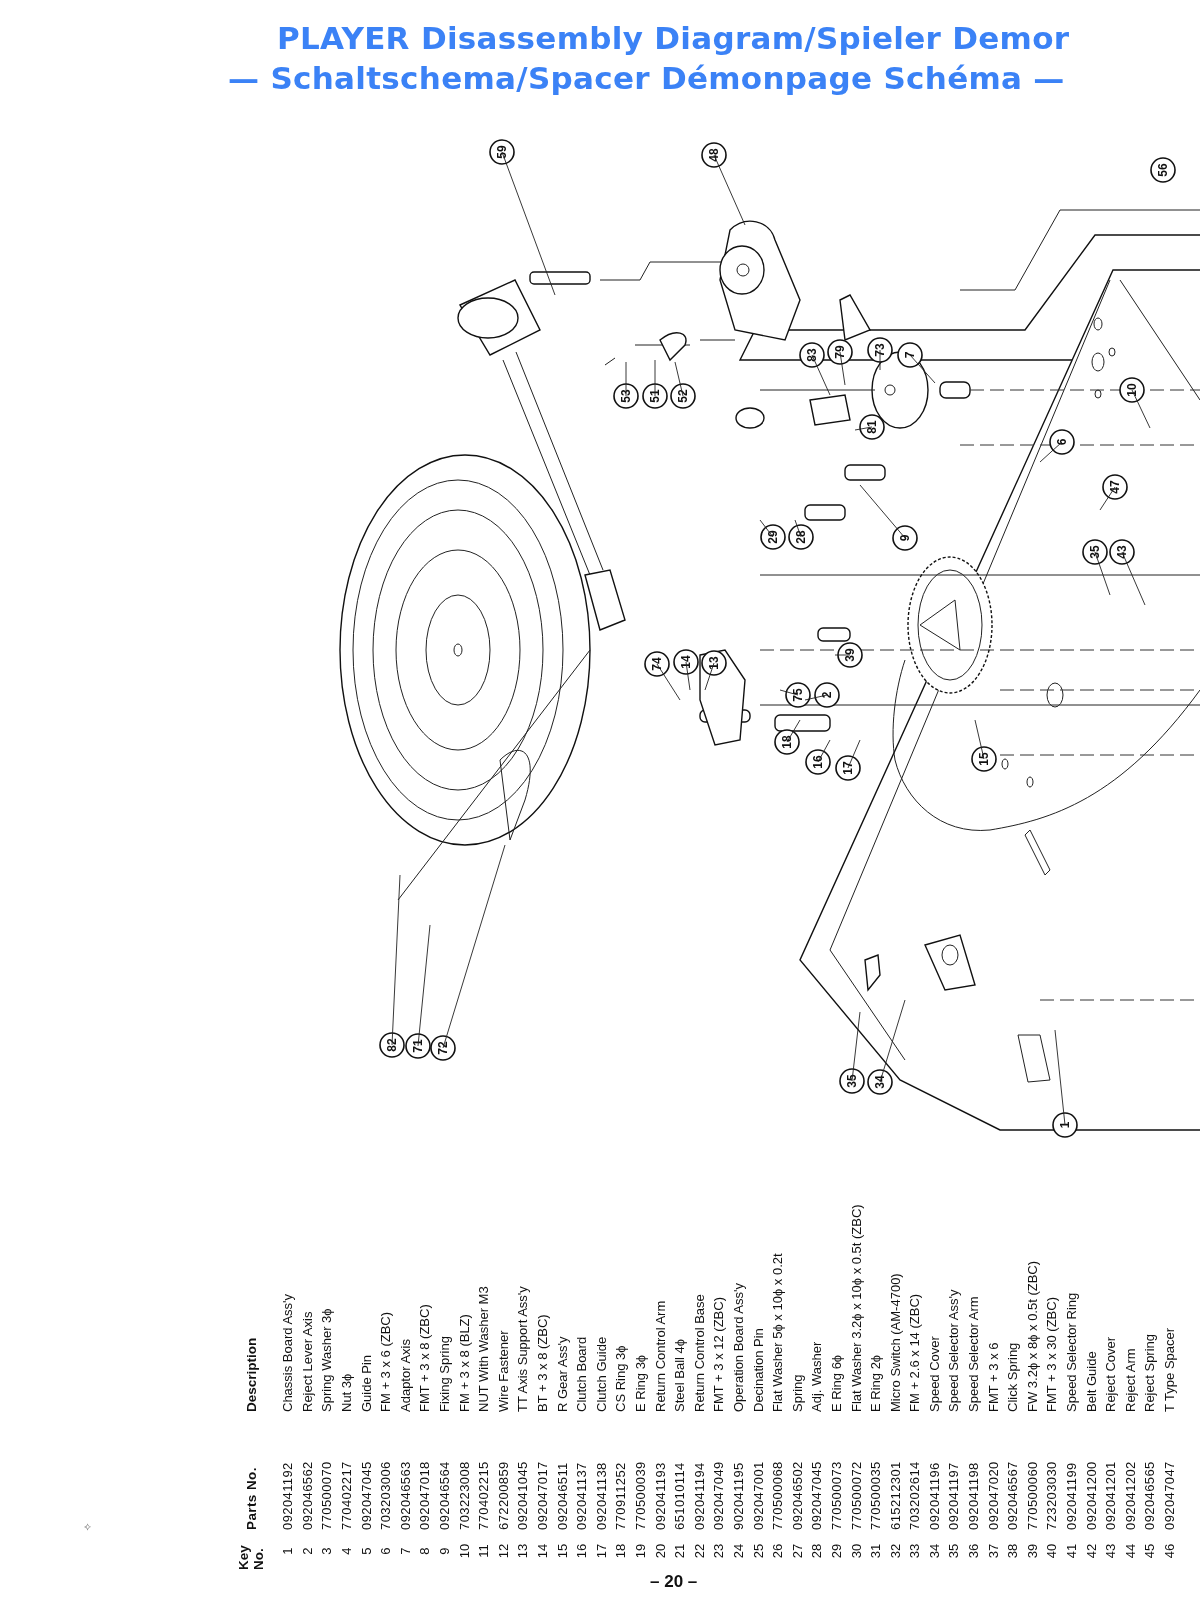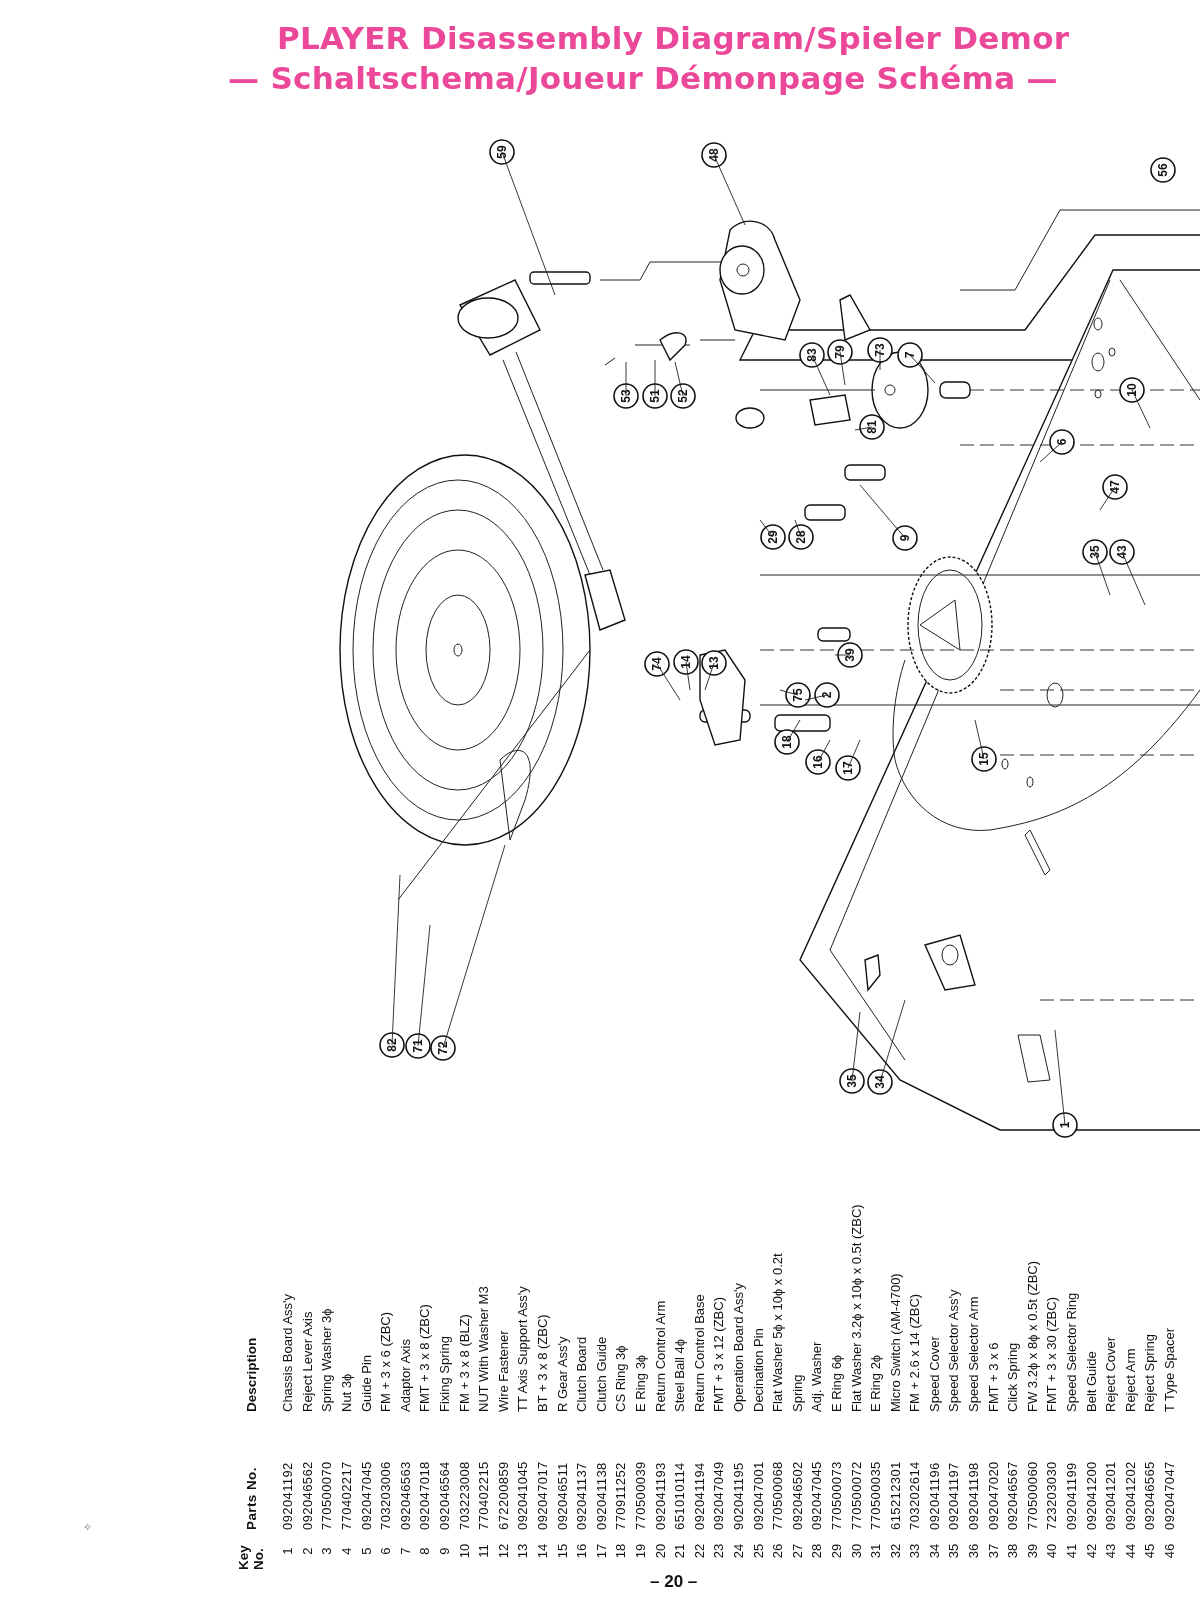--- a/index.html
+++ b/index.html
@@ -1,19 +1,19 @@
 <!DOCTYPE html>
 <html><head>
 <meta charset="utf-8">
 <style>
   html, body { margin: 0; padding: 0; background: #ffffff; }
   body { width: 1200px; height: 1601px; position: relative; overflow: hidden;
          font-family: "Liberation Sans", sans-serif; color: #111; }
   .title { position: absolute; font-family: "DejaVu Sans", sans-serif; font-weight: bold;
-           font-size: 31px; color: #ec4899; white-space: nowrap; letter-spacing: 0.3px; }
+           font-size: 31px; color: #3b82f6; white-space: nowrap; letter-spacing: 0.3px; }
   #title1 { left: 277px; top: 20px; }
   #title2 { left: 228px; top: 60px; }
   #diagram { position: absolute; left: 0; top: 0; }
   .callout circle { fill: #fff; stroke: #111; stroke-width: 1.6; }
   .callout text { font-family: "Liberation Sans", sans-serif; font-size: 12px; font-weight: bold; fill: #111; }
   .leader { stroke: #222; stroke-width: 0.9; fill: none; }
   .part { stroke: #111; stroke-width: 1.4; fill: #fff; }
   .thin { stroke: #222; stroke-width: 1; fill: none; }
   .dash { stroke: #333; stroke-width: 1; fill: none; stroke-dasharray: 14 6; }
 
@@ -28,21 +28,21 @@
   .thead .c-key { text-align: left; }
   #rows { margin-top: 16px; }
 
   #page-number { position: absolute; left: 650px; top: 1572px; font-weight: bold; font-size: 17px; }
   #mark { position: absolute; left: 84px; top: 1520px; font-size: 11px; color: #777; }
 </style>
 </head>
 <body>
 
 <div id="title1" class="title">PLAYER Disassembly Diagram/Spieler Demor</div>
-<div id="title2" class="title">— Schaltschema/Joueur Démonpage Schéma —</div>
+<div id="title2" class="title">— Schaltschema/Spacer Démonpage Schéma —</div>
 
 <svg id="diagram" width="1200" height="1200" viewBox="0 0 1200 1200">
 
   <g>
     <path class="part" d="M1200 235 L1095 235 L1025 330 L755 330 L740 360 L1200 360" fill="none" style="fill:none"></path>
     <path class="thin" d="M1200 210 L1060 210 L1015 290 L960 290"></path>
     <path class="part" d="M1200 270 L1113 270 L800 960 L900 1080 L1000 1130 L1200 1130" style="fill:#fff"></path>
     <path class="thin" d="M1120 280 L1200 400"></path>
     <path class="thin" d="M1110 280 L830 950 L905 1060"></path>
     <path class="thin" d="M1200 690 C1120 800 1050 820 990 830 C940 835 905 800 895 760 C890 730 895 690 905 660"></path>

